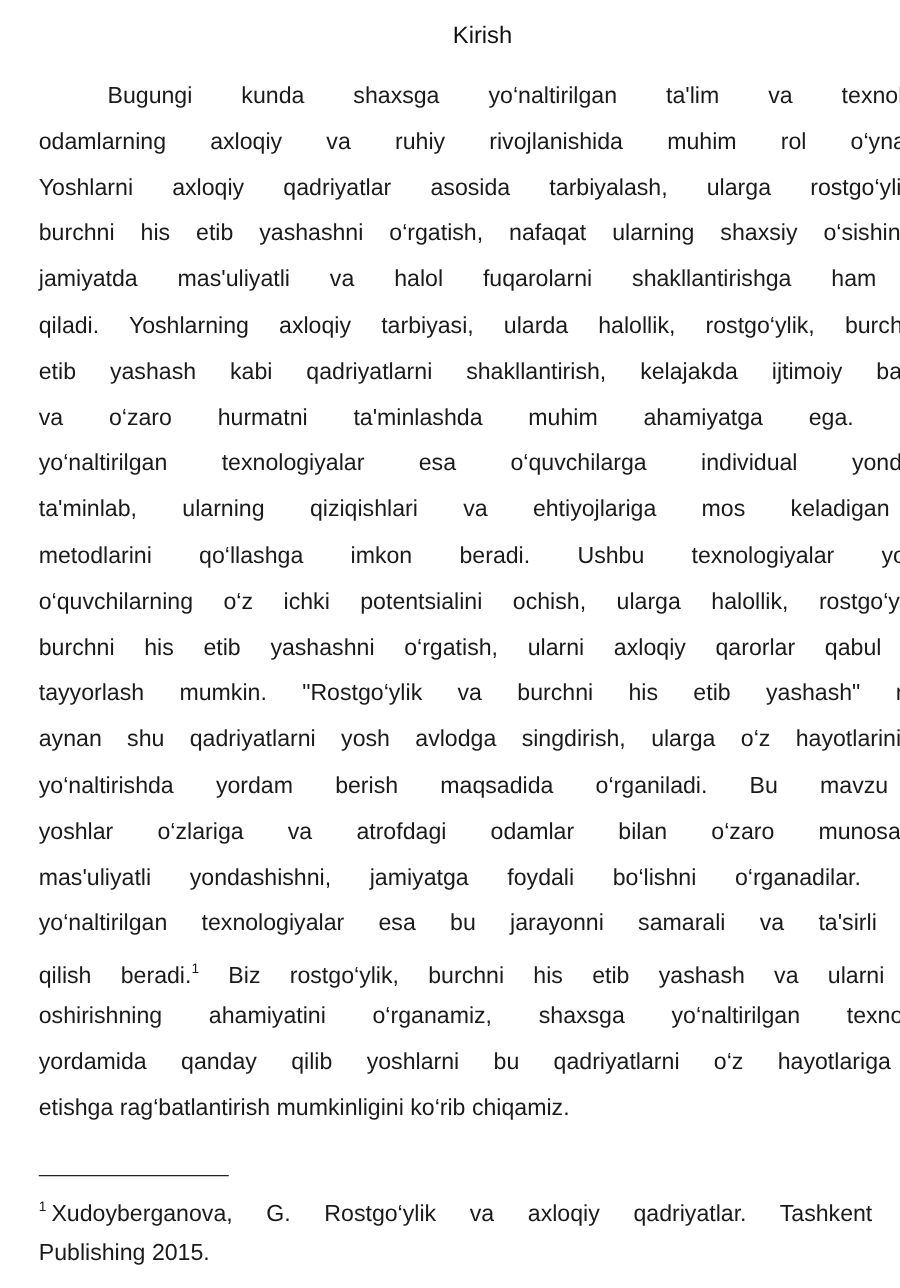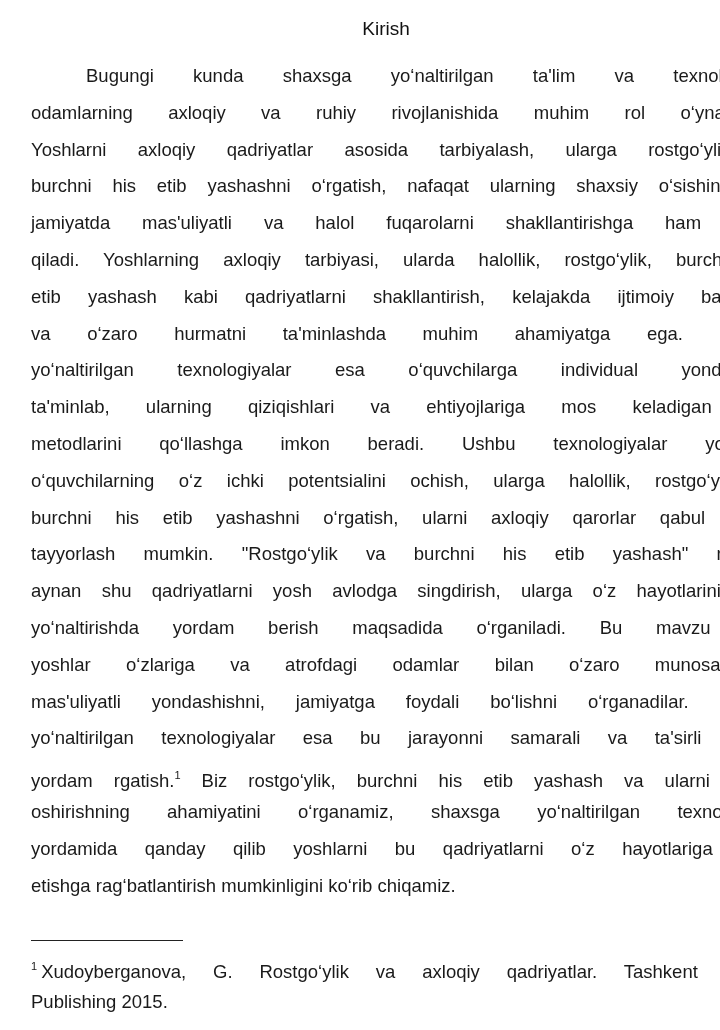--- a/index.html
+++ b/index.html
@@ -46,21 +46,21 @@
   <div class="line">ta'minlab, ularning qiziqishlari va ehtiyojlariga mos keladigan ta'l</div>
   <div class="line">metodlarini qo‘llashga imkon beradi. Ushbu texnologiyalar yordami</div>
   <div class="line">o‘quvchilarning o‘z ichki potentsialini ochish, ularga halollik, rostgo‘ylik v</div>
   <div class="line">burchni his etib yashashni o‘rgatish, ularni axloqiy qarorlar qabul qilish</div>
   <div class="line">tayyorlash mumkin. "Rostgo‘ylik va burchni his etib yashash" mavzu</div>
   <div class="line">aynan shu qadriyatlarni yosh avlodga singdirish, ularga o‘z hayotlarini to‘g</div>
   <div class="line">yo‘naltirishda yordam berish maqsadida o‘rganiladi. Bu mavzu orq</div>
   <div class="line">yoshlar o‘zlariga va atrofdagi odamlar bilan o‘zaro munosabatlari</div>
   <div class="line">mas'uliyatli yondashishni, jamiyatga foydali bo‘lishni o‘rganadilar. Shaxs</div>
   <div class="line">yo‘naltirilgan texnologiyalar esa bu jarayonni samarali va ta'sirli qilish</div>
-  <div class="line"><span>yordam rgatish.</span><span class="sup">1</span><span> Biz rostgo‘ylik, burchni his etib yashash va ularni amal</span></div>
+  <div class="line"><span>qilish beradi.</span><span class="sup">1</span><span> Biz rostgo‘ylik, burchni his etib yashash va ularni amal</span></div>
   <div class="line">oshirishning ahamiyatini o‘rganamiz, shaxsga yo‘naltirilgan texnologiya</div>
   <div class="line">yordamida qanday qilib yoshlarni bu qadriyatlarni o‘z hayotlariga tatb</div>
   <div class="line last">etishga rag‘batlantirish mumkinligini ko‘rib chiqamiz.</div>
 </div>
 
 <div class="footnote-rule"></div>
 
 <div class="footnotes">
   <div class="fn-line"><span class="fn-sup">1</span><span>Xudoyberganova, G. Rostgo‘ylik va axloqiy qadriyatlar. Tashkent Scien</span></div>
   <div class="fn-line last">Publishing 2015.</div>

